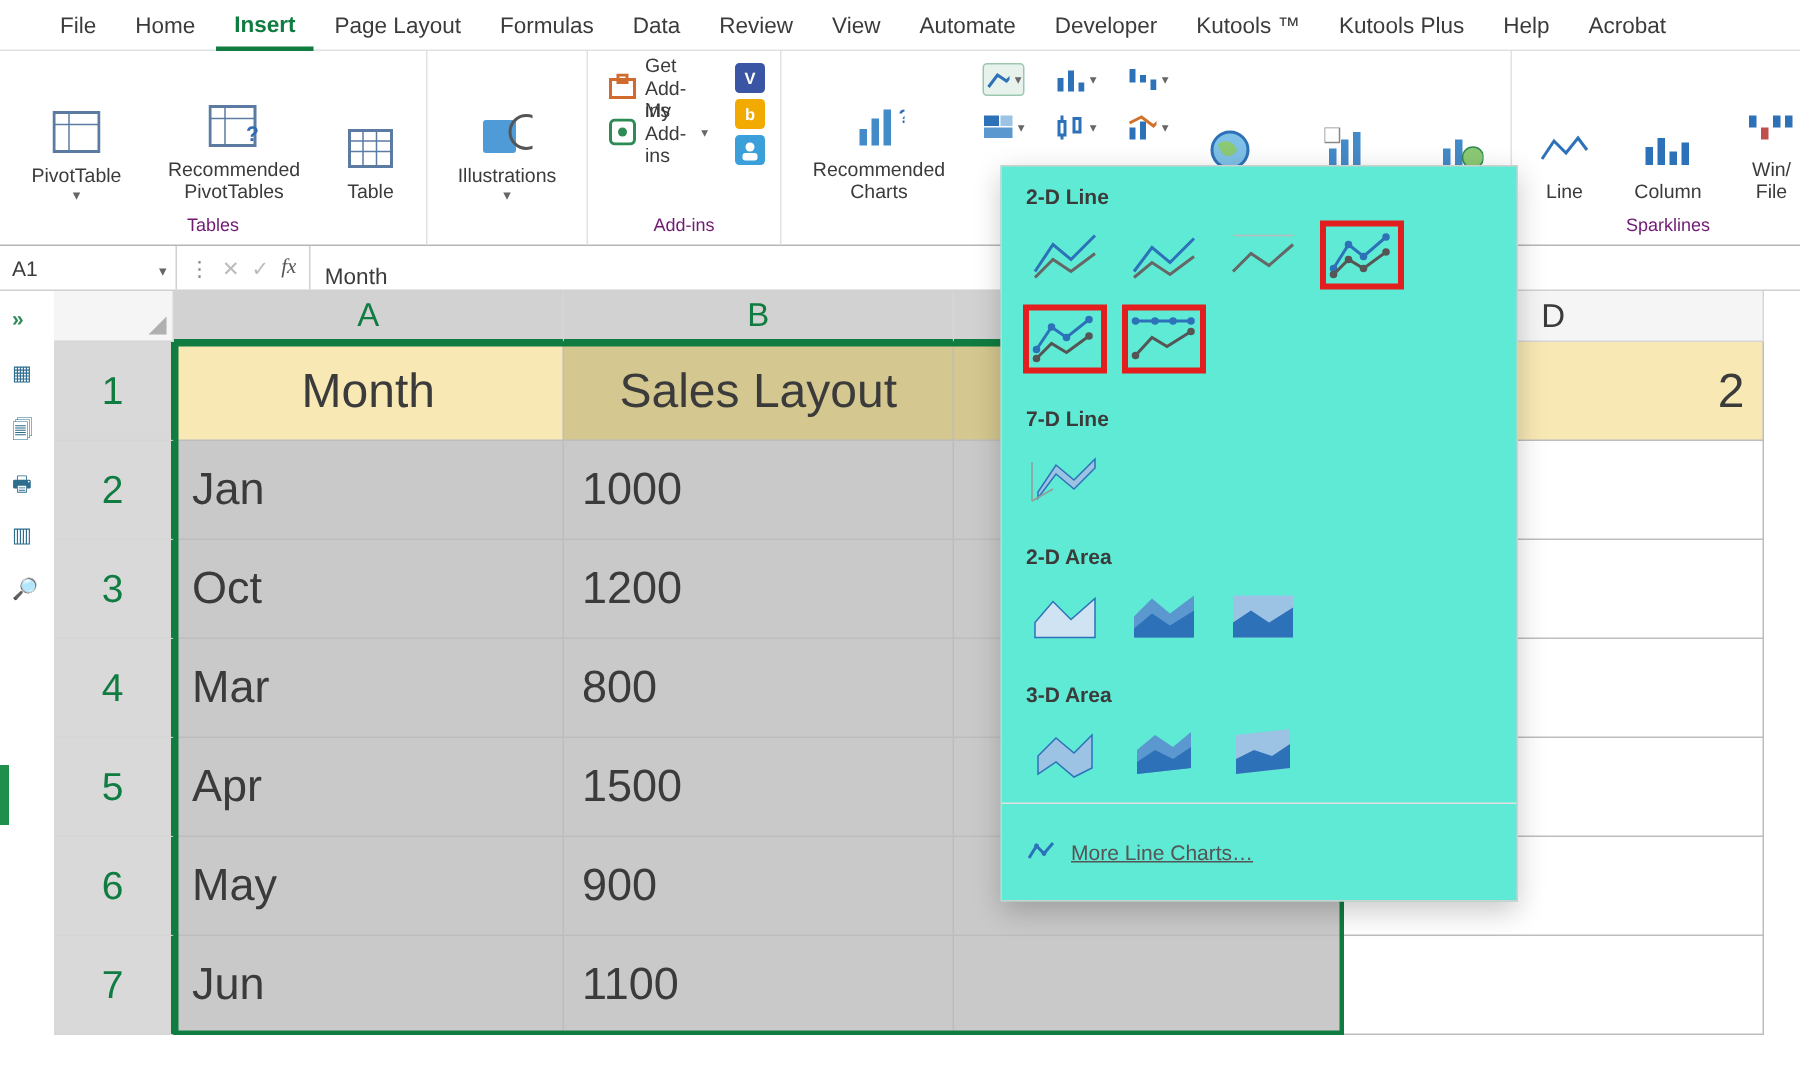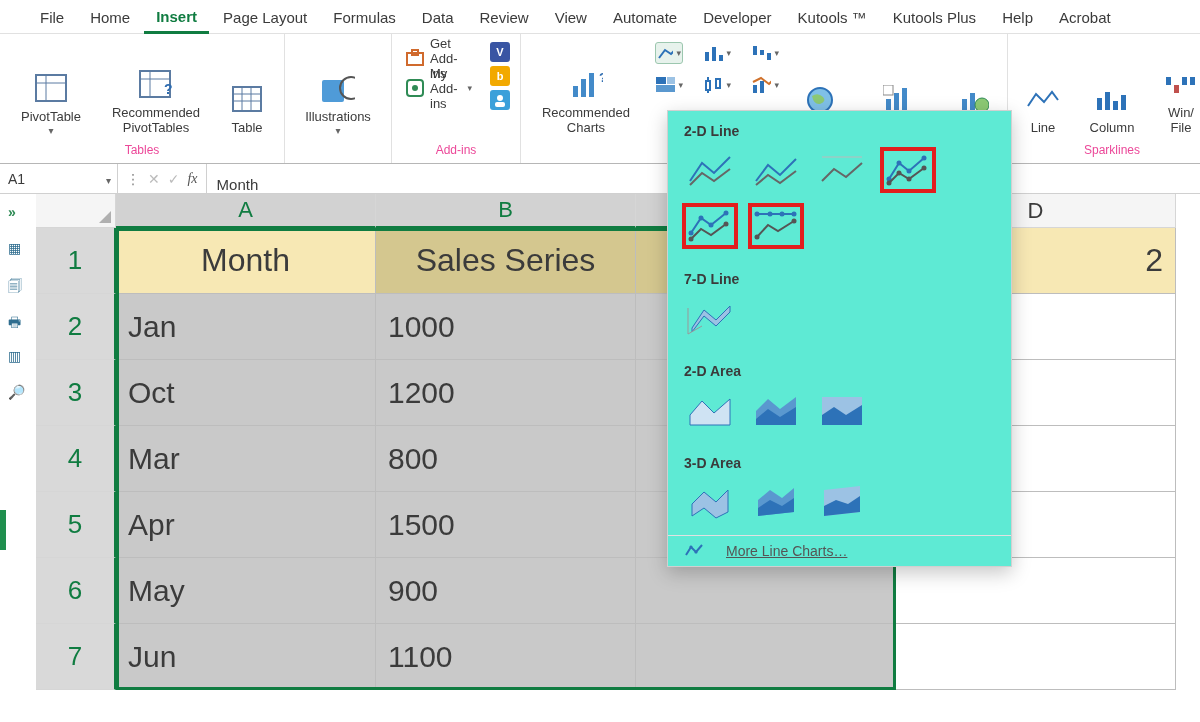--- a/index.html
+++ b/index.html
@@ -20,21 +20,21 @@
   * { box-sizing: border-box; }
   html,body { margin:0; padding:0; width:1200px; height:722px; font-family: "Segoe UI", Arial, sans-serif; color:var(--text); background:#fff; overflow:hidden;}
   
   .tabs { display:flex; align-items:center; gap:2px; padding:4px 12px 0 28px; font-size:15px; height:34px; border-bottom:1px solid var(--divider); background:var(--ribbon-bg);}
   .tab { padding:4px 12px 6px; cursor:pointer; }
   .tab.active { color:#107c41; border-bottom:3px solid #107c41; font-weight:600;}
   
   .ribbon { display:flex; background:var(--ribbon-bg); height:130px; border-bottom:1px solid #b6b6b6; position:relative; }
   .group { display:flex; flex-direction:column; align-items:center; justify-content:space-between; padding:6px 10px 2px; border-right:1px solid var(--divider); height:100%; }
   .group:last-child { border-right:none; }
-  .group-label { font-size:12px; color:#ec4899; padding:2px 0 4px;}
+  .group-label { font-size:12px; color:#701a75; padding:2px 0 4px;}
   .grow { display:flex; align-items:flex-start; gap:14px; }
   .big-btn { display:flex; flex-direction:column; align-items:center; justify-content:flex-end; width:90px; height:96px; font-size:13px; text-align:center; line-height:1.15; cursor:pointer; padding:2px 2px 0;}
   .big-btn .ico { width:34px; height:34px; margin-bottom:4px; display:flex; align-items:center; justify-content:center;}
   .big-btn .dd { font-size:10px; color:#666; }
   .mini-col { display:flex; flex-direction:column; gap:6px; }
   .mini-btn { display:flex; align-items:center; gap:6px; font-size:13px; cursor:pointer; height:24px; padding:0 4px;}
   .mini-btn .dd { font-size:9px; color:#666; margin-left:2px;}
   .icon-sq { width:20px; height:20px; display:inline-flex; align-items:center; justify-content:center;}
   .tiny-grid { display:flex; gap:20px; padding-top:2px;}
   .tiny-grid .col { display:flex; flex-direction:column; gap:10px; align-items:center;}
@@ -70,21 +70,21 @@
   .cell.hdr { background:var(--hdr-row-bg); justify-content:center; font-size:32px;}
   .cell.hdr2 { background:var(--hdr-row-bg2); justify-content:flex-end; font-size:32px;}
   .sel-frame { position:absolute; border:3px solid var(--sel-border); pointer-events:none; left:80px; top:34px; width:780px; height:462px; }
 
   
   .flyout { position:absolute; left:667px; top:110px; width:345px; background:#5eead4; border:1px solid var(--flyout-border); box-shadow:0 6px 18px rgba(0,0,0,.22); z-index:50; font-size:14px;}
   .flyout h4 { margin:0; padding:12px 16px 8px; font-size:14px; font-weight:700; color:#3b3b3b;}
   .fly-grid { display:flex; flex-wrap:wrap; gap:10px; padding:0 14px 10px;}
   .chart-opt { width:56px; height:46px; display:flex; align-items:center; justify-content:center; cursor:pointer; border:1px solid transparent; }
   .chart-opt.red { border:4px solid #e21e1e; }
-  .flyout .more { border-top:1px solid var(--divider); padding:7px 16px; display:flex; align-items:flex-start; gap:22px; color:#555; cursor:pointer;}
+  .flyout .more { border-top:1px solid var(--divider); padding:24px 16px; display:flex; align-items:flex-start; gap:10px; color:#555; cursor:pointer;}
   .flyout .more span { text-decoration:underline; }
 
   svg { display:block; }
 
   .green-strip { position:absolute; left:0; top:510px; width:6px; height:40px; background:#1f8f4e; }
 </style>
 </head>
 <body>
 
 <div class="tabs">
@@ -373,21 +373,21 @@
     <div class="corner"></div>
     <div class="col-h sel">A</div>
     <div class="col-h sel">B</div>
     <div class="col-h sel">C</div>
     <div class="col-h" style="flex:0 0 280px">D</div>
   </div>
   <div class="rows">
     <div class="row">
       <div class="row-h sel">1</div>
       <div class="cell hdr" style="background:#f7e8b4">Month</div>
-      <div class="cell hdr sel" style="background:#d4c78f">Sales Series</div>
+      <div class="cell hdr sel" style="background:#d4c78f">Sales Layout</div>
       <div class="cell hdr sel" style="background:#d4c78f"></div>
       <div class="cell hdr2" style="flex:0 0 280px">2</div>
     </div>
     <div class="row">
       <div class="row-h sel">2</div>
       <div class="cell sel">Jan</div>
       <div class="cell sel">1000</div>
       <div class="cell sel"></div>
       <div class="cell" style="flex:0 0 280px"></div>
     </div>

